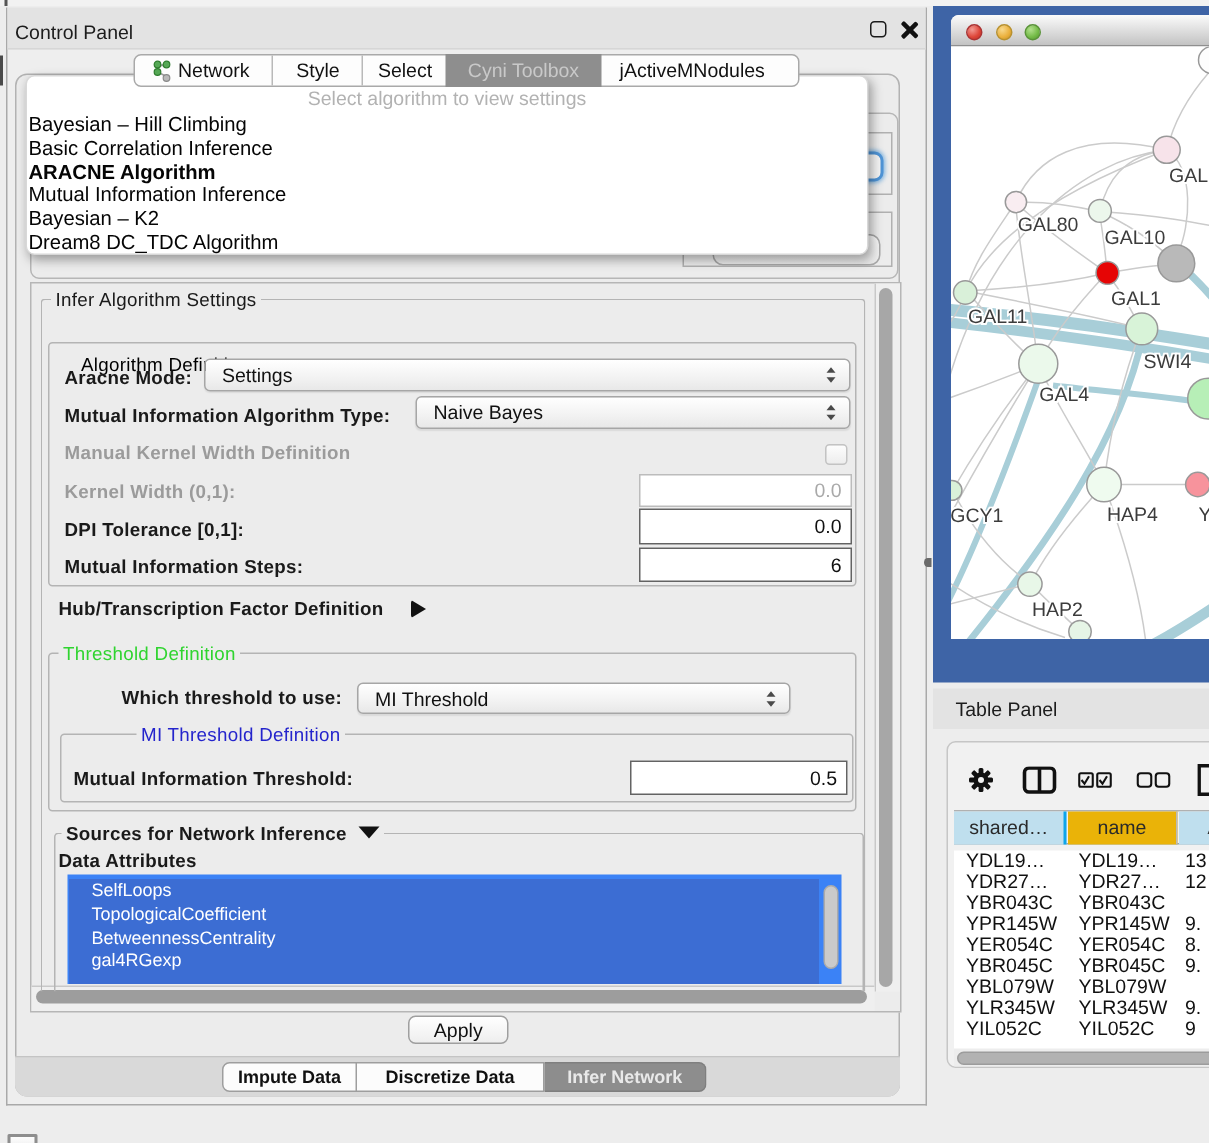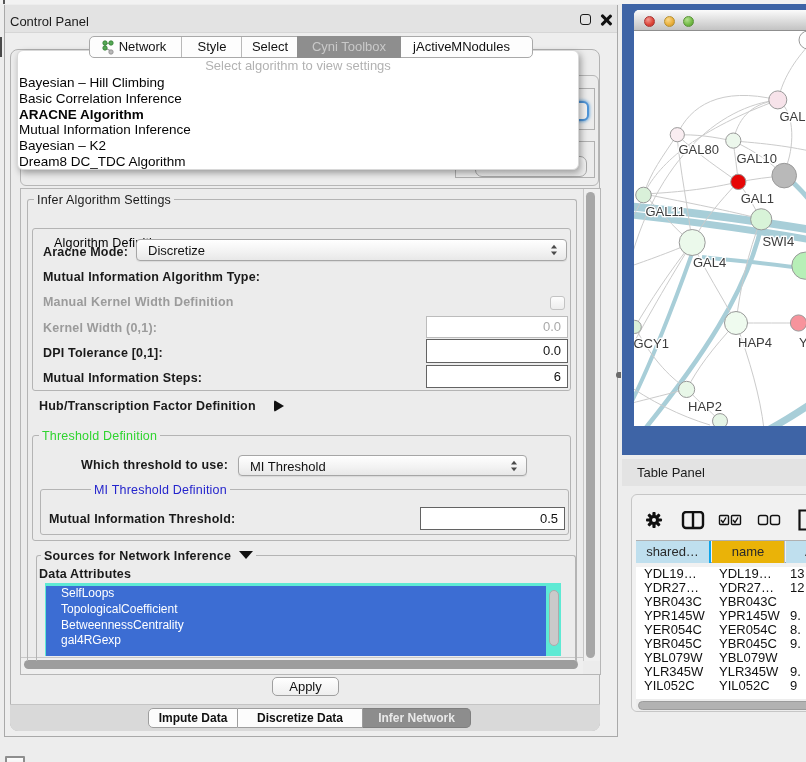--- a/index.html
+++ b/index.html
@@ -68,28 +68,35 @@
   <div class="abs" style="left:19px;top:655px;width:554px;height:9px;background:#9d9d9d;border-radius:5px;"></div>
 
   <div class="grp" style="left:22px;top:194px;width:550px;height:462px;border-bottom:none;border-radius:3px 3px 0 0;"></div>
   <div class="gt" style="left:29px;top:188px;color:#1a1a1a;">Infer Algorithm Settings</div>
 
   <div class="grp" style="left:27px;top:223px;width:539px;height:163px;"></div>
   <div class="gt" style="left:34px;top:231px;color:#000000;margin-left:12px;">Algorithm Definition</div>
 
   <div class="lbl abs" style="left:38px;top:240px;">Aracne Mode:</div>
   <div class="combo" style="left:131px;top:234px;width:431px;height:22px;">
-      <span class="ct">Discretize</span>
+      <span class="ct">Settings</span>
     <svg class="carr" viewBox="0 0 9 14">
         <path d="M4.5 1 L8 5.2 H1 Z" fill="#4a4a4a"></path>
         <path d="M1 8.8 H8 L4.5 13 Z" fill="#4a4a4a"></path>
       </svg>
   </div>
 
   <div class="lbl abs" style="left:38px;top:265px;">Mutual Information Algorithm Type:</div>
+  <div class="combo" style="left:272px;top:259px;width:290px;height:22px;">
+      <span class="ct">Naive Bayes</span>
+    <svg class="carr" viewBox="0 0 9 14">
+        <path d="M4.5 1 L8 5.2 H1 Z" fill="#4a4a4a"></path>
+        <path d="M1 8.8 H8 L4.5 13 Z" fill="#4a4a4a"></path>
+      </svg>
+  </div>
 
   <div class="lbl dis abs" style="left:38px;top:290px;">Manual Kernel Width Definition</div>
   <div class="abs" style="left:545px;top:291px;width:15px;height:14px;border:1px solid #c3c3c3;border-radius:3px;background:linear-gradient(#fdfdfd,#ededed);"></div>
 
   <div class="lbl dis abs" style="left:38px;top:316px;">Kernel Width (0,1):</div>
   <div class="fld fdis abs" style="left:421px;top:311px;width:142px;height:22px;line-height:20px;">0.0</div>
 
   <div class="lbl abs" style="left:38px;top:341px;">DPI Tolerance [0,1]:</div>
   <div class="fld fen abs" style="left:421px;top:334px;width:142px;height:24px;line-height:22px;">0.0</div>
 
@@ -115,21 +122,21 @@
   <div class="gt" style="left:42px;top:478px;color:#2424cc;margin-left:44px;">MI Threshold Definition</div>
 
   <div class="lbl abs" style="left:44px;top:507px;">Mutual Information Threshold:</div>
   <div class="fld fen abs" style="left:415px;top:502px;width:145px;height:23px;line-height:21px;">0.5</div>
 
   <div class="grp" style="left:31px;top:550px;width:540px;height:106px;border-bottom:none;border-radius:3px 3px 0 0;"></div>
   <div class="gt" style="left:36px;top:544px;font-weight:bold;color:#1a1a1a;">Sources for Network Inference <span style="display:inline-block;width:0;height:0;border-top:8px solid #111;border-left:7px solid transparent;border-right:7px solid transparent;vertical-align:1px;margin-left:4px;"></span></div>
 
   <div class="lbl abs" style="left:34px;top:562px;">Data Attributes</div>
 
-  <div class="abs" style="left:40px;top:578px;width:516px;height:73px;background:#5eead4;overflow:hidden;">
+  <div class="abs" style="left:40px;top:578px;width:516px;height:73px;background:#3b82f6;overflow:hidden;">
     <div class="abs" style="left:1px;top:3px;width:500px;height:70px;background:#3c6dd3;color:#fff;font-size:12px;">
       <div style="height:15.8px;line-height:15.8px;padding-left:15px;">SelfLoops</div>
       <div style="height:15.8px;line-height:15.8px;padding-left:15px;">TopologicalCoefficient</div>
       <div style="height:15.8px;line-height:15.8px;padding-left:15px;">BetweennessCentrality</div>
       <div style="height:15.8px;line-height:15.8px;padding-left:15px;">gal4RGexp</div>
     </div>
     <div class="abs" style="left:504px;top:7px;width:10px;height:56px;background:#cacaca;border:1px solid #ababab;border-radius:5px;"></div>
   </div>
 
   <div class="abs" style="left:267px;top:672px;width:67px;height:19px;border:1px solid #9f9f9f;border-radius:5px;background:linear-gradient(#ffffff,#eeeeee);font-size:13px;color:#111;text-align:center;line-height:18px;">Apply</div>

